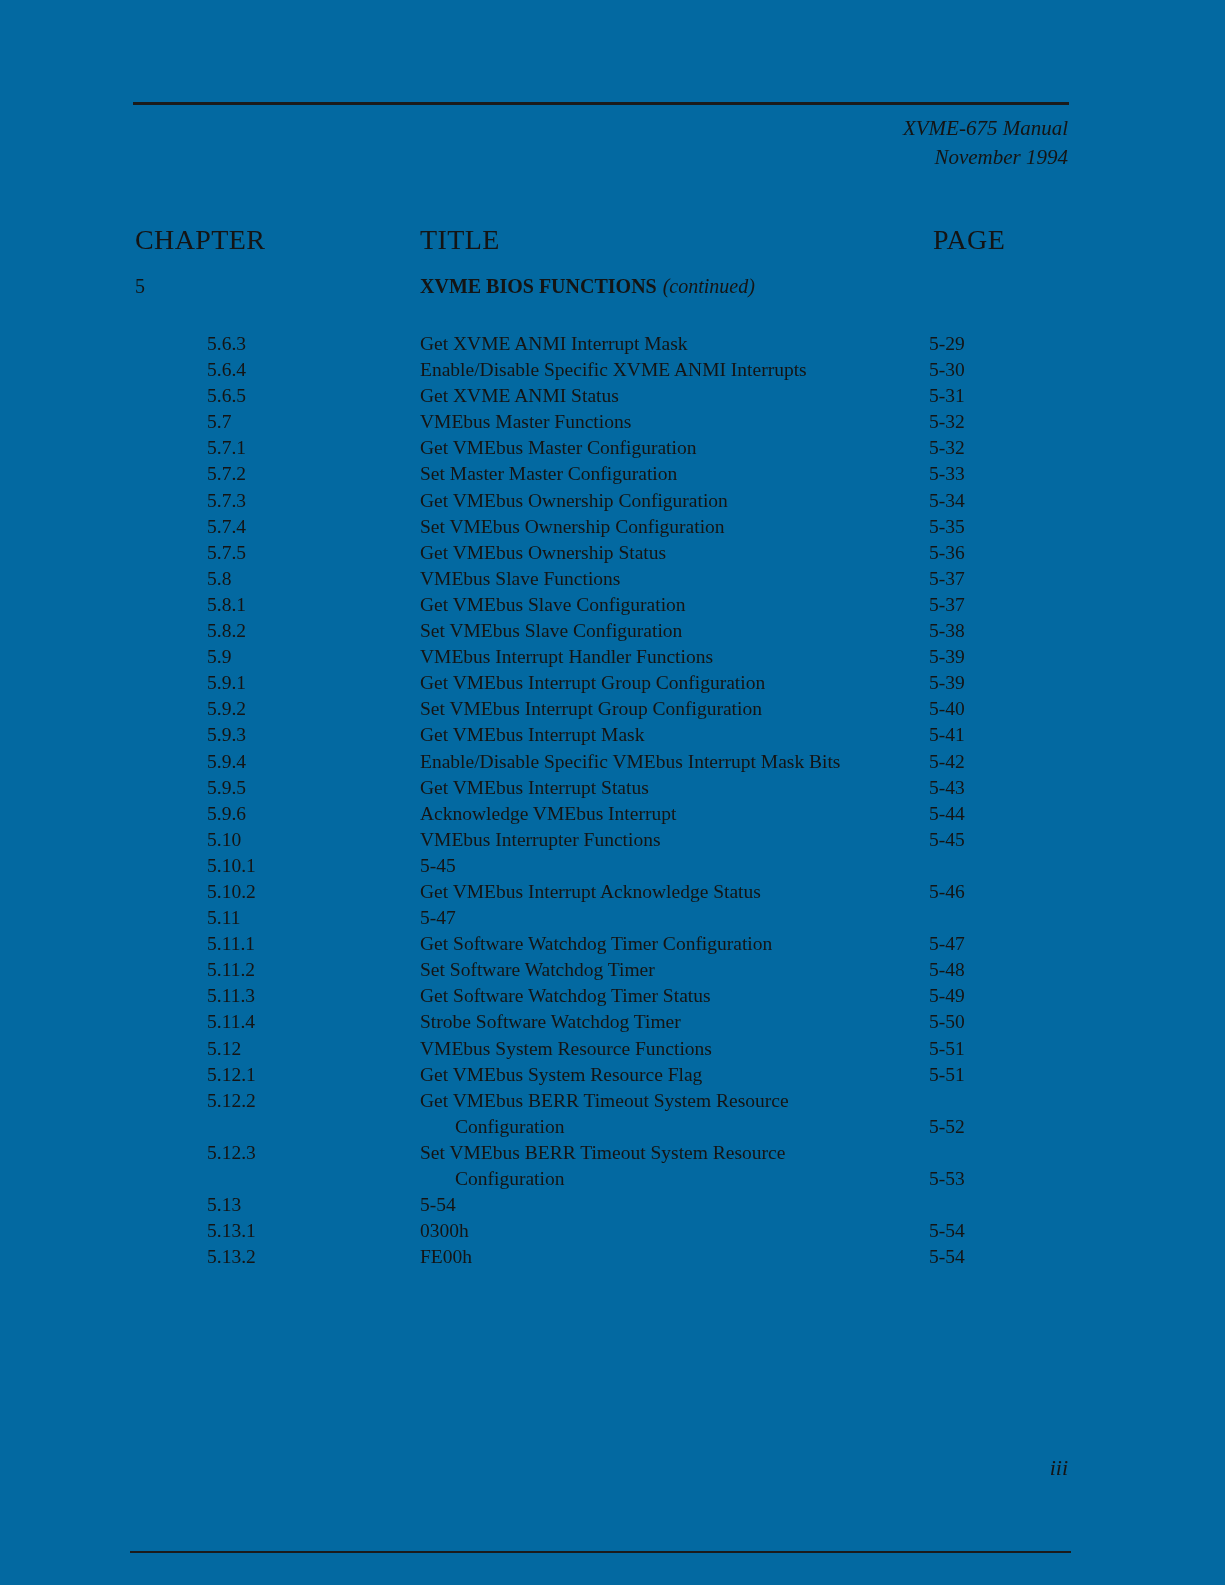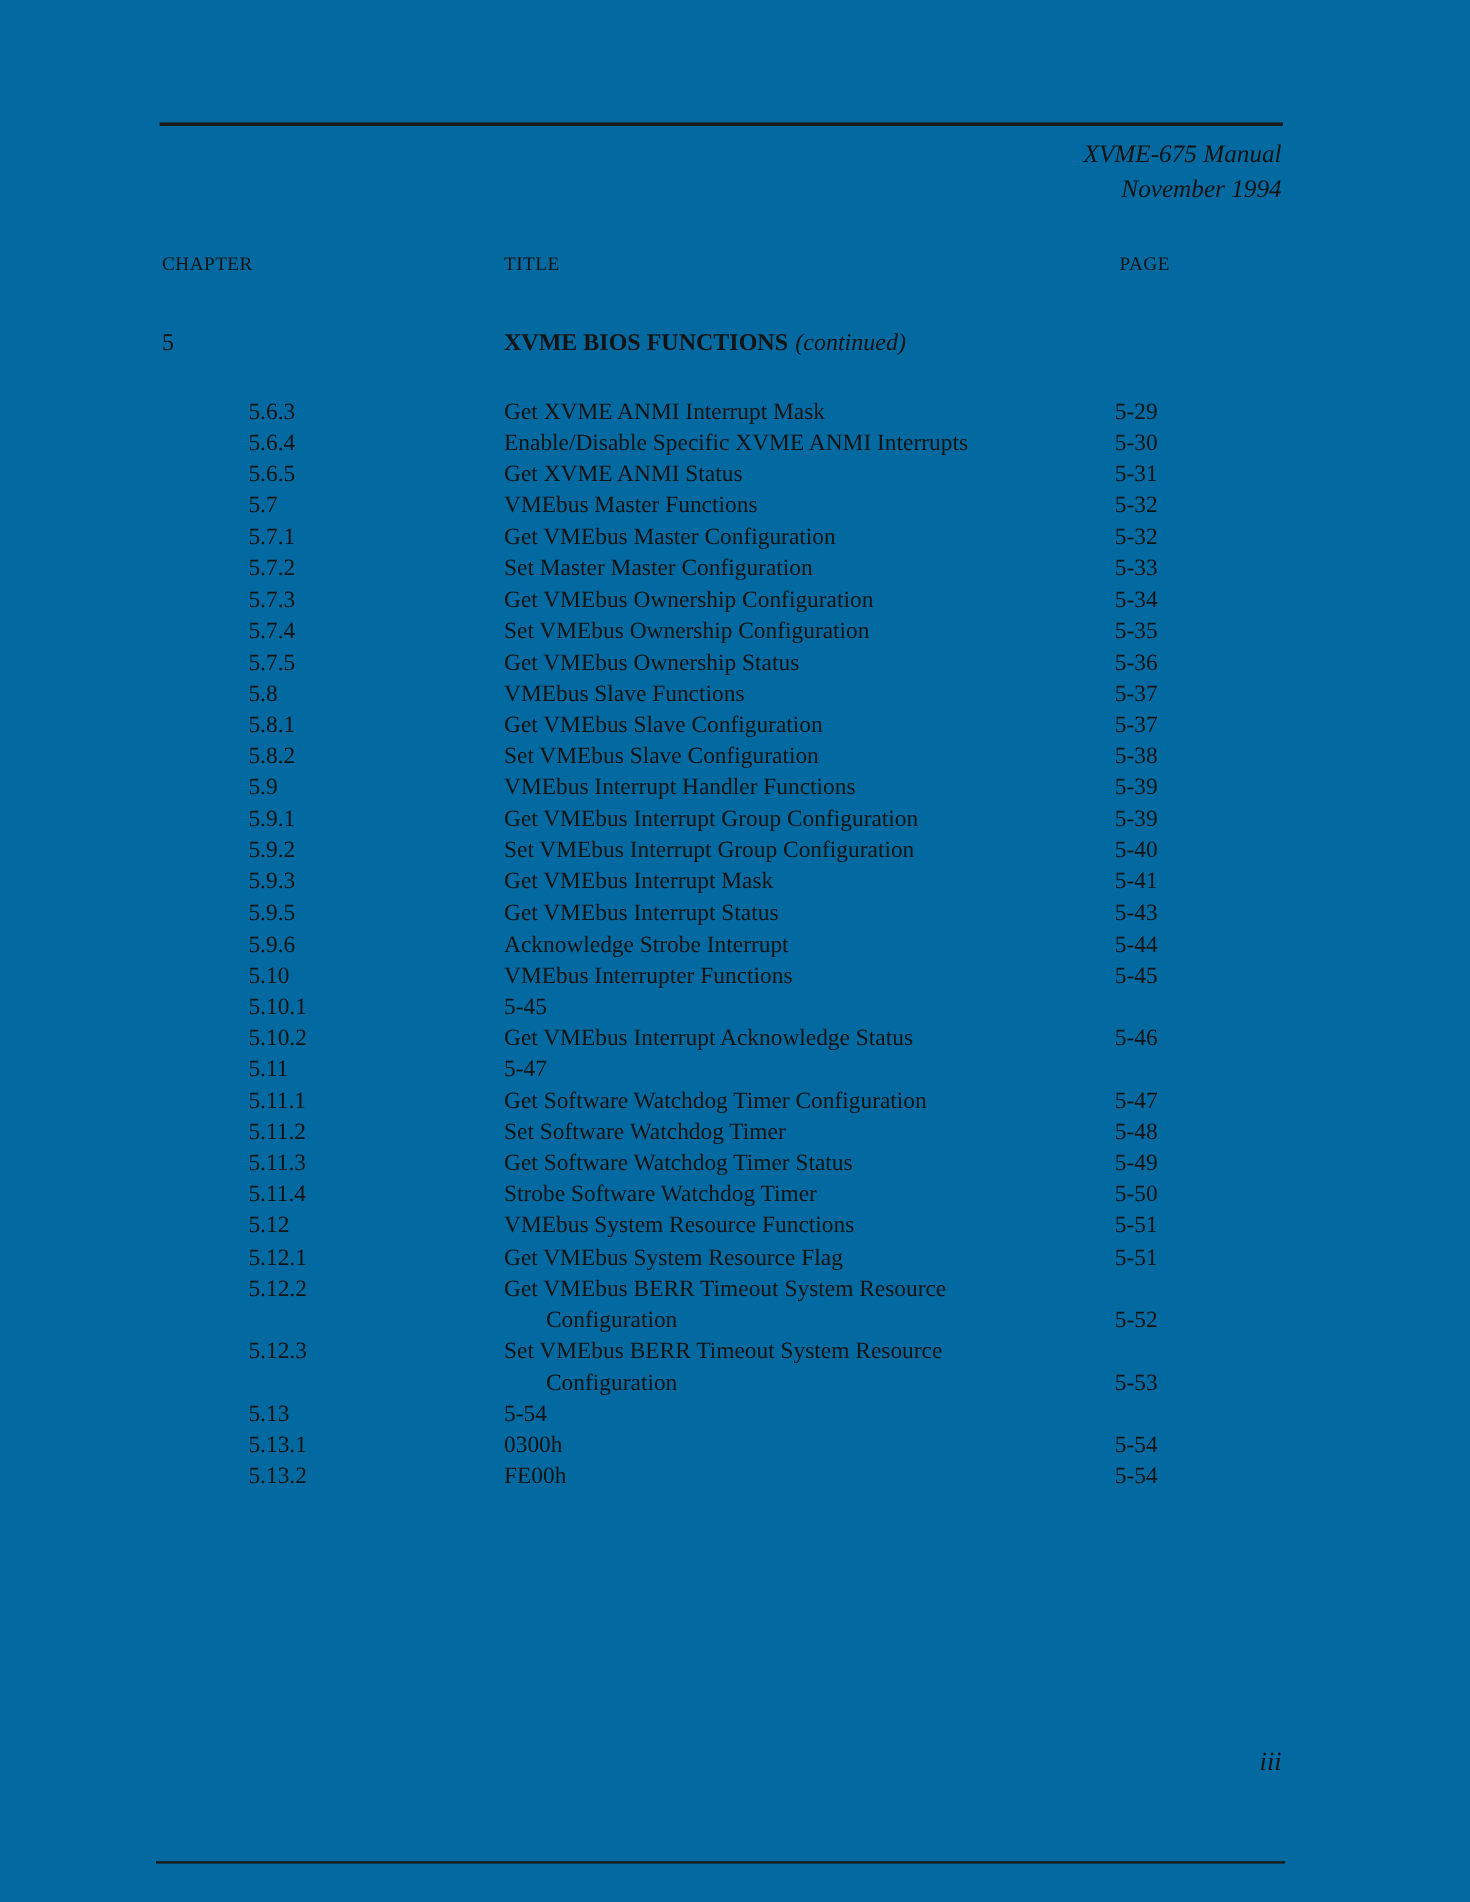--- a/index.html
+++ b/index.html
@@ -30,22 +30,22 @@
     position: absolute;
     right: 157px; top: 114px;
     text-align: right;
     font-style: italic;
     font-size: 21px;
     line-height: 29px;
     white-space: nowrap;
   }
   .col-head {
     position: absolute;
-    top: 212px;
-    font-size: 16px;
+    top: 224px;
+    font-size: 28px;
     letter-spacing: 0.4px;
   }
   .col-head.chapter { left: 135px; }
   .col-head.title   { left: 420px; }
   .col-head.page    { left: 933px; }
   .chapter-line { position: absolute; top: 275px; font-size: 20px; }
   .chapter-number { left: 135px; }
   .chapter-title  { left: 420px; font-weight: bold; }
   .chapter-title .suffix {
     font-weight: normal;
@@ -185,30 +185,35 @@
     <span class="ttl">Set VMEbus Interrupt Group Configuration</span>
     <span class="pg">5-40</span>
   </div>
 
   <div class="toc-row">
     <span class="sec">5.9.3</span>
     <span class="ttl">Get VMEbus Interrupt Mask</span>
     <span class="pg">5-41</span>
   </div>
 
+  <div class="toc-row">
+    <span class="sec">5.9.4</span>
+    <span class="ttl">Enable/Disable Specific VMEbus Interrupt Mask Bits</span>
+    <span class="pg">5-42</span>
+  </div>
 
   <div class="toc-row">
     <span class="sec">5.9.5</span>
     <span class="ttl">Get VMEbus Interrupt Status</span>
     <span class="pg">5-43</span>
   </div>
 
   <div class="toc-row">
     <span class="sec">5.9.6</span>
-    <span class="ttl">Acknowledge Strobe Interrupt</span>
+    <span class="ttl">Acknowledge VMEbus Interrupt</span>
     <span class="pg">5-44</span>
   </div>
 
   <div class="toc-row">
     <span class="sec">5.10</span>
     <span class="ttl">VMEbus Interrupter Functions</span>
     <span class="pg">5-45</span>
   </div>
 
   <div class="toc-row">

